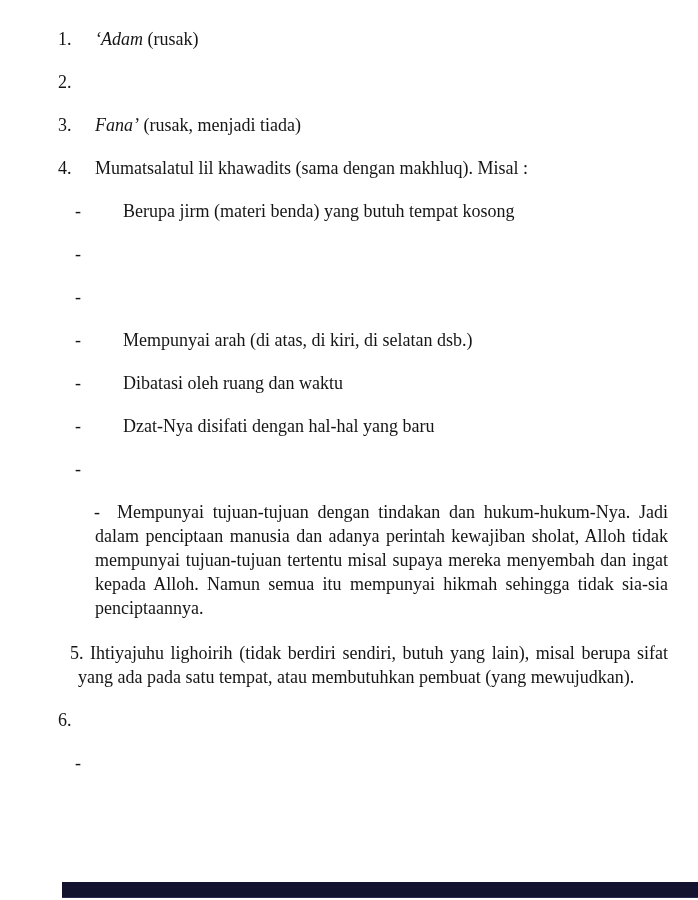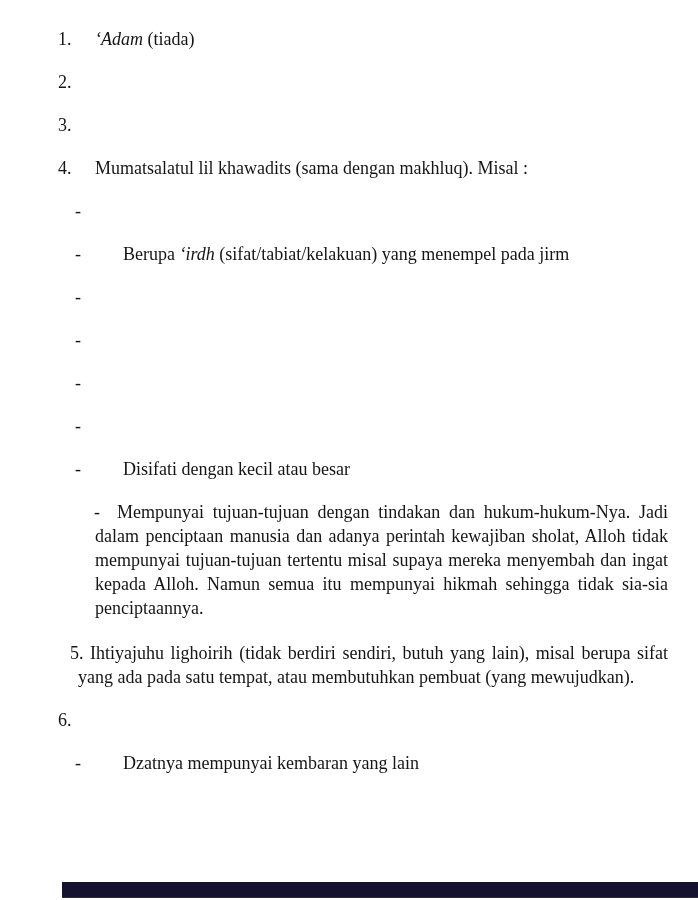--- a/index.html
+++ b/index.html
@@ -66,59 +66,61 @@
     box-shadow: 0 1px 0 #2a2a55;
   }
 </style>
 </head>
 <body>
 
 <div class="page">
   <div class="content">
       <div class="item numbered">
         <span class="marker">1.</span>
-        <span class="text"><span class="run italic">‘Adam</span><span class="run"> (tiada)</span></span>
+        <span class="text"><span class="run italic">‘Adam</span><span class="run"> (rusak)</span></span>
       </div>
       <div class="item numbered">
         <span class="marker">2.</span>
       </div>
       <div class="item numbered">
         <span class="marker">3.</span>
+        <span class="text"><span class="run italic">Fana’</span><span class="run"> (rusak, menjadi tiada)</span></span>
       </div>
       <div class="item numbered">
         <span class="marker">4.</span>
         <span class="text"><span class="run">Mumatsalatul lil khawadits (sama dengan makhluq). Misal :</span></span>
       </div>
       <div class="item dash">
         <span class="marker">-</span>
-      </div>
-      <div class="item dash">
-        <span class="marker">-</span>
-        <span class="text"><span class="run">Berupa </span><span class="run italic">‘irdh</span><span class="run"> (sifat/tabiat/kelakuan) yang menempel pada jirm</span></span>
+        <span class="text"><span class="run">Berupa jirm (materi benda) yang butuh tempat kosong</span></span>
       </div>
       <div class="item dash">
         <span class="marker">-</span>
       </div>
       <div class="item dash">
         <span class="marker">-</span>
       </div>
       <div class="item dash">
         <span class="marker">-</span>
+        <span class="text"><span class="run">Mempunyai arah (di atas, di kiri, di selatan dsb.)</span></span>
       </div>
       <div class="item dash">
         <span class="marker">-</span>
+        <span class="text"><span class="run">Dibatasi oleh ruang dan waktu</span></span>
       </div>
       <div class="item dash">
         <span class="marker">-</span>
-        <span class="text"><span class="run">Disifati dengan kecil atau besar</span></span>
+        <span class="text"><span class="run">Dzat-Nya disifati dengan hal-hal yang baru</span></span>
+      </div>
+      <div class="item dash">
+        <span class="marker">-</span>
       </div>
       <div class="item dash-paragraph"><span class="marker">-</span><span class="text"><span class="run">Mempunyai tujuan-tujuan dengan tindakan dan hukum-hukum-Nya. Jadi dalam penciptaan manusia dan adanya perintah kewajiban sholat, Alloh tidak mempunyai tujuan-tujuan tertentu misal supaya mereka menyembah dan ingat kepada Alloh. Namun semua itu mempunyai hikmah sehingga tidak sia-sia penciptaannya.</span></span></div>
       <div class="item numbered-paragraph"><span class="marker">5.</span><span class="text"><span class="run">Ihtiyajuhu lighoirih (tidak berdiri sendiri, butuh yang lain), misal berupa sifat yang ada pada satu tempat, atau membutuhkan pembuat (yang mewujudkan).</span></span></div>
       <div class="item numbered">
         <span class="marker">6.</span>
       </div>
       <div class="item dash">
         <span class="marker">-</span>
-        <span class="text"><span class="run">Dzatnya mempunyai kembaran yang lain</span></span>
       </div>
     </div>
   <div class="scan-bar" style="background: rgb(19, 19, 47);"></div>
 </div>
 
 </body></html>

